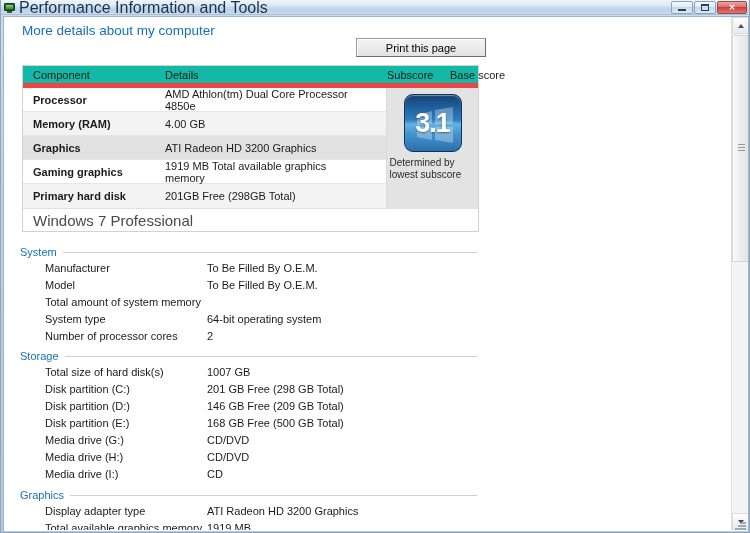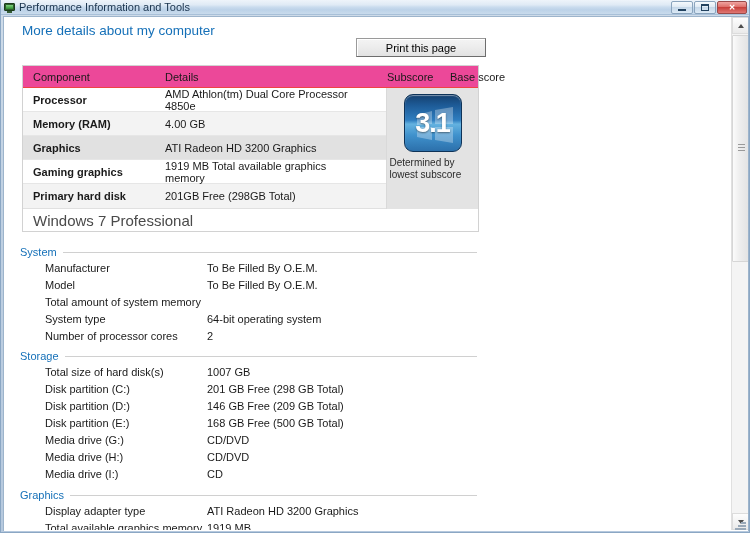--- a/index.html
+++ b/index.html
@@ -50,21 +50,21 @@
     position: absolute; left: 2px; top: 3px;
     width: 7px; height: 4px;
     background: linear-gradient(to bottom, #7fd17f, #2f8f2f);
   }
   #titlebar-icon .mon-base {
     position: absolute; left: 3px; top: 9px;
     width: 5px; height: 2px;
     background: #355c35;
   }
   #titlebar-title {
-    font-size: 11px;
+    font-size: 16px;
     color: #19334d;
     white-space: nowrap;
     line-height: 15px;
     text-align: center;
   }
   #win-buttons {
     position: absolute;
     right: 2px; top: 1px;
     display: flex;
     align-items: center;
@@ -152,22 +152,22 @@
     background: #ffffff;
     font-size: 11px;
   }
   .strow {
     display: flex;
     height: 24px;
     align-items: center;
   }
   .strow.head {
     height: 22px;
-    background: #ec4899;
-    border-bottom: 1px solid #ef4444;
+    background: #14b8a6;
+    border-bottom: 5px solid #ef4444;
   }
   .strow.head .c { color: #1a1a1a; font-weight: normal; }
   .c-comp { width: 110px; padding-left: 10px; flex: none; }
   .c-det  { width: 190px; flex: none; }
   .c-sub  { width: 63px; flex: none; }
   .c-base { width: 92px; flex: none; }
   .strow .c-comp { font-weight: bold; color: #1a1a1a; }
   .strow .c-det, .strow .c-sub { color: #1a1a1a; margin-left: 32px; }
   .r-odd  { background: #ffffff; }
   .r-even { background: #f3f3f3; }

